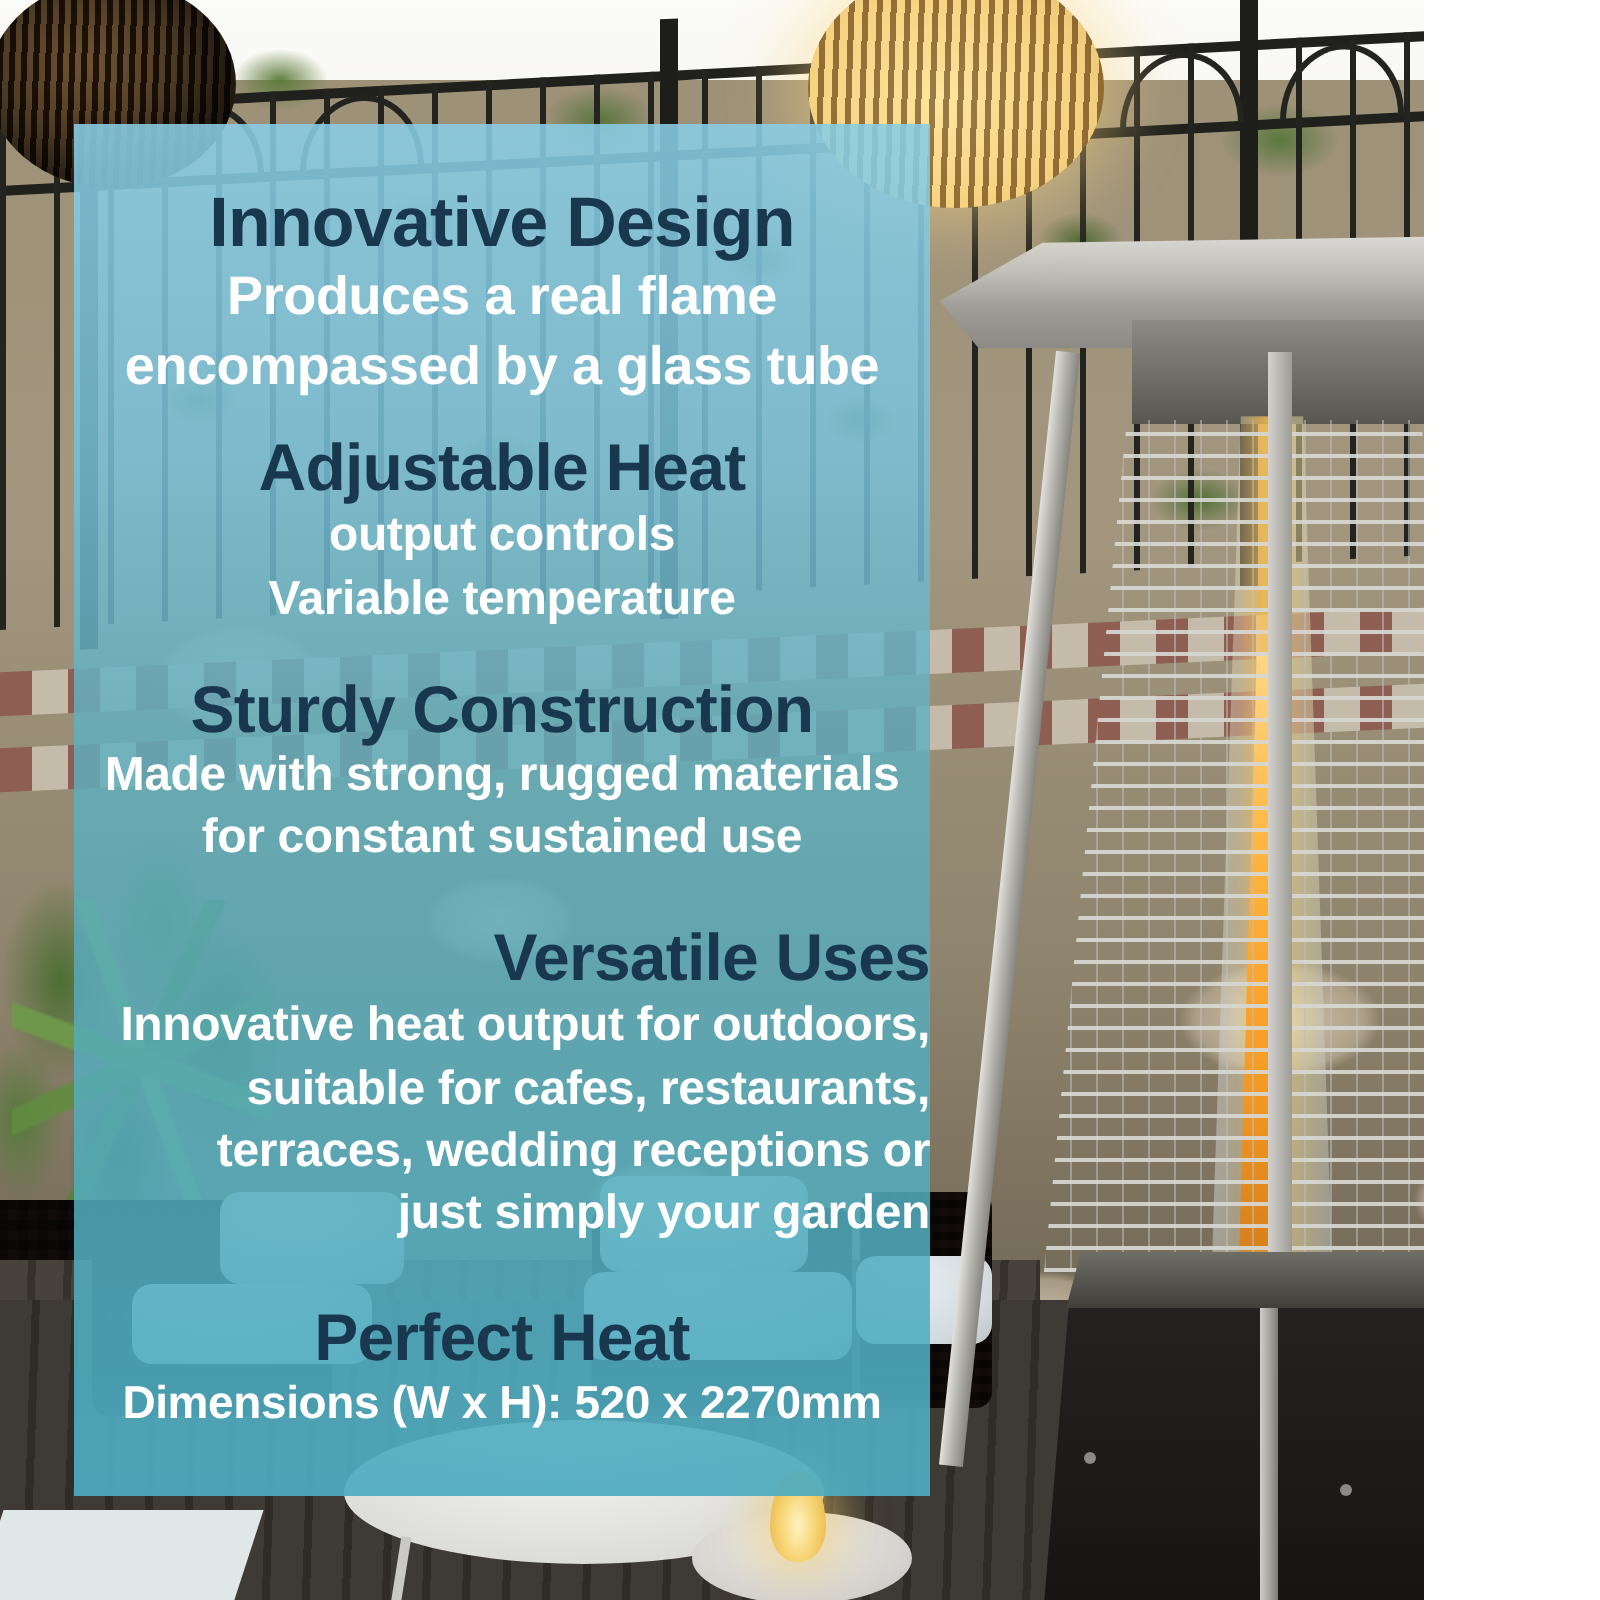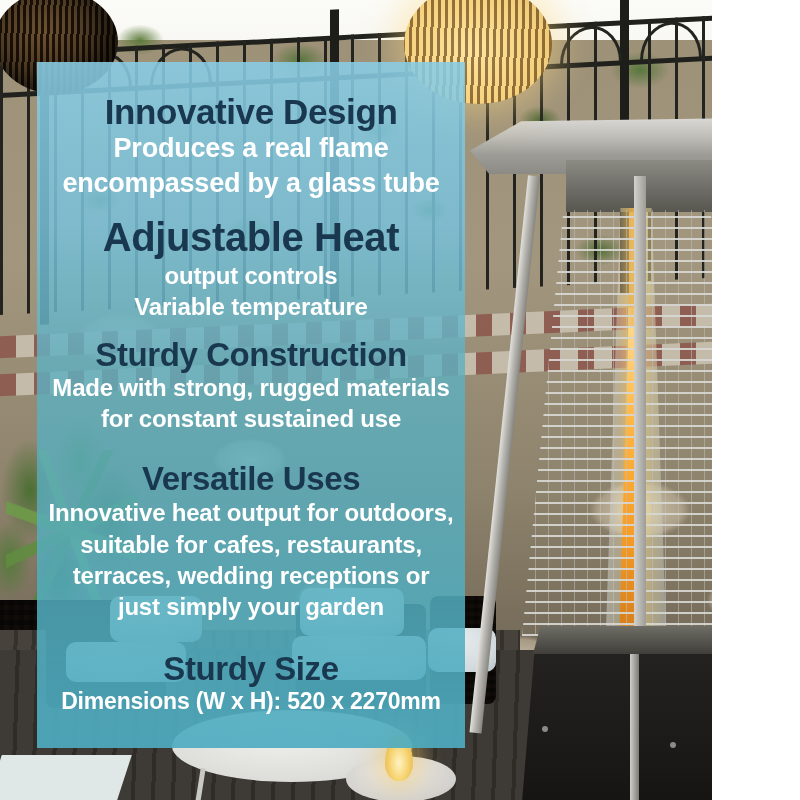--- a/index.html
+++ b/index.html
@@ -299,28 +299,28 @@
     margin: 0;
     letter-spacing: -0.2px;
   }
 
   
   #b1 { position: absolute; left: 0; top: 32px; }
   #b1 .heading { font-size: 35px; }
   #b1 .sub { font-size: 27px; margin-top: 3px; }
 
   #b2 { position: absolute; left: 0; top: 155px; }
-  #b2 .heading { font-size: 40px; }
+  #b2 .heading { font-size: 33px; }
   #b2 .sub { font-size: 24px; margin-top: 3px; }
 
   #b3 { position: absolute; left: 0; top: 276px; }
   #b3 .heading { font-size: 33px; }
   #b3 .sub { font-size: 24px; margin-top: 2px; }
 
-  #b4 { position: absolute; left: 0; top: 400px; }
+  #b4 { position: absolute; left: 0; top: 400px; text-align: right; }
   #b4 .heading { font-size: 33px; }
   #b4 .sub { font-size: 24px; margin-top: 3px; }
 
   #b5 { position: absolute; left: 0; top: 590px; }
   #b5 .heading { font-size: 33px; }
   #b5 .sub { font-size: 23px; margin-top: 2px; }
 </style>
 </head>
 <body>
 
@@ -417,18 +417,18 @@
 
     <div class="block" id="b4">
       <p class="heading">Versatile Uses</p>
       <p class="sub">Innovative heat output for outdoors,</p>
       <p class="sub">suitable for cafes, restaurants,</p>
       <p class="sub">terraces, wedding receptions or</p>
       <p class="sub">just simply your garden</p>
     </div>
 
     <div class="block" id="b5">
-      <p class="heading">Sturdy Size</p>
+      <p class="heading">Perfect Heat</p>
       <p class="sub">Dimensions (W x H): 520 x 2270mm</p>
     </div>
 
   </div>
 </div>
 
 </body></html>

